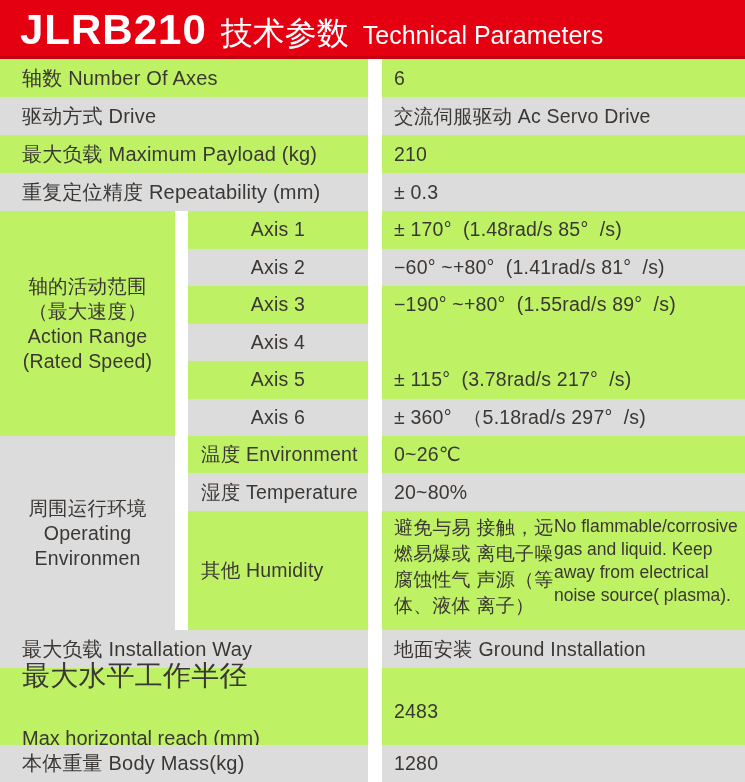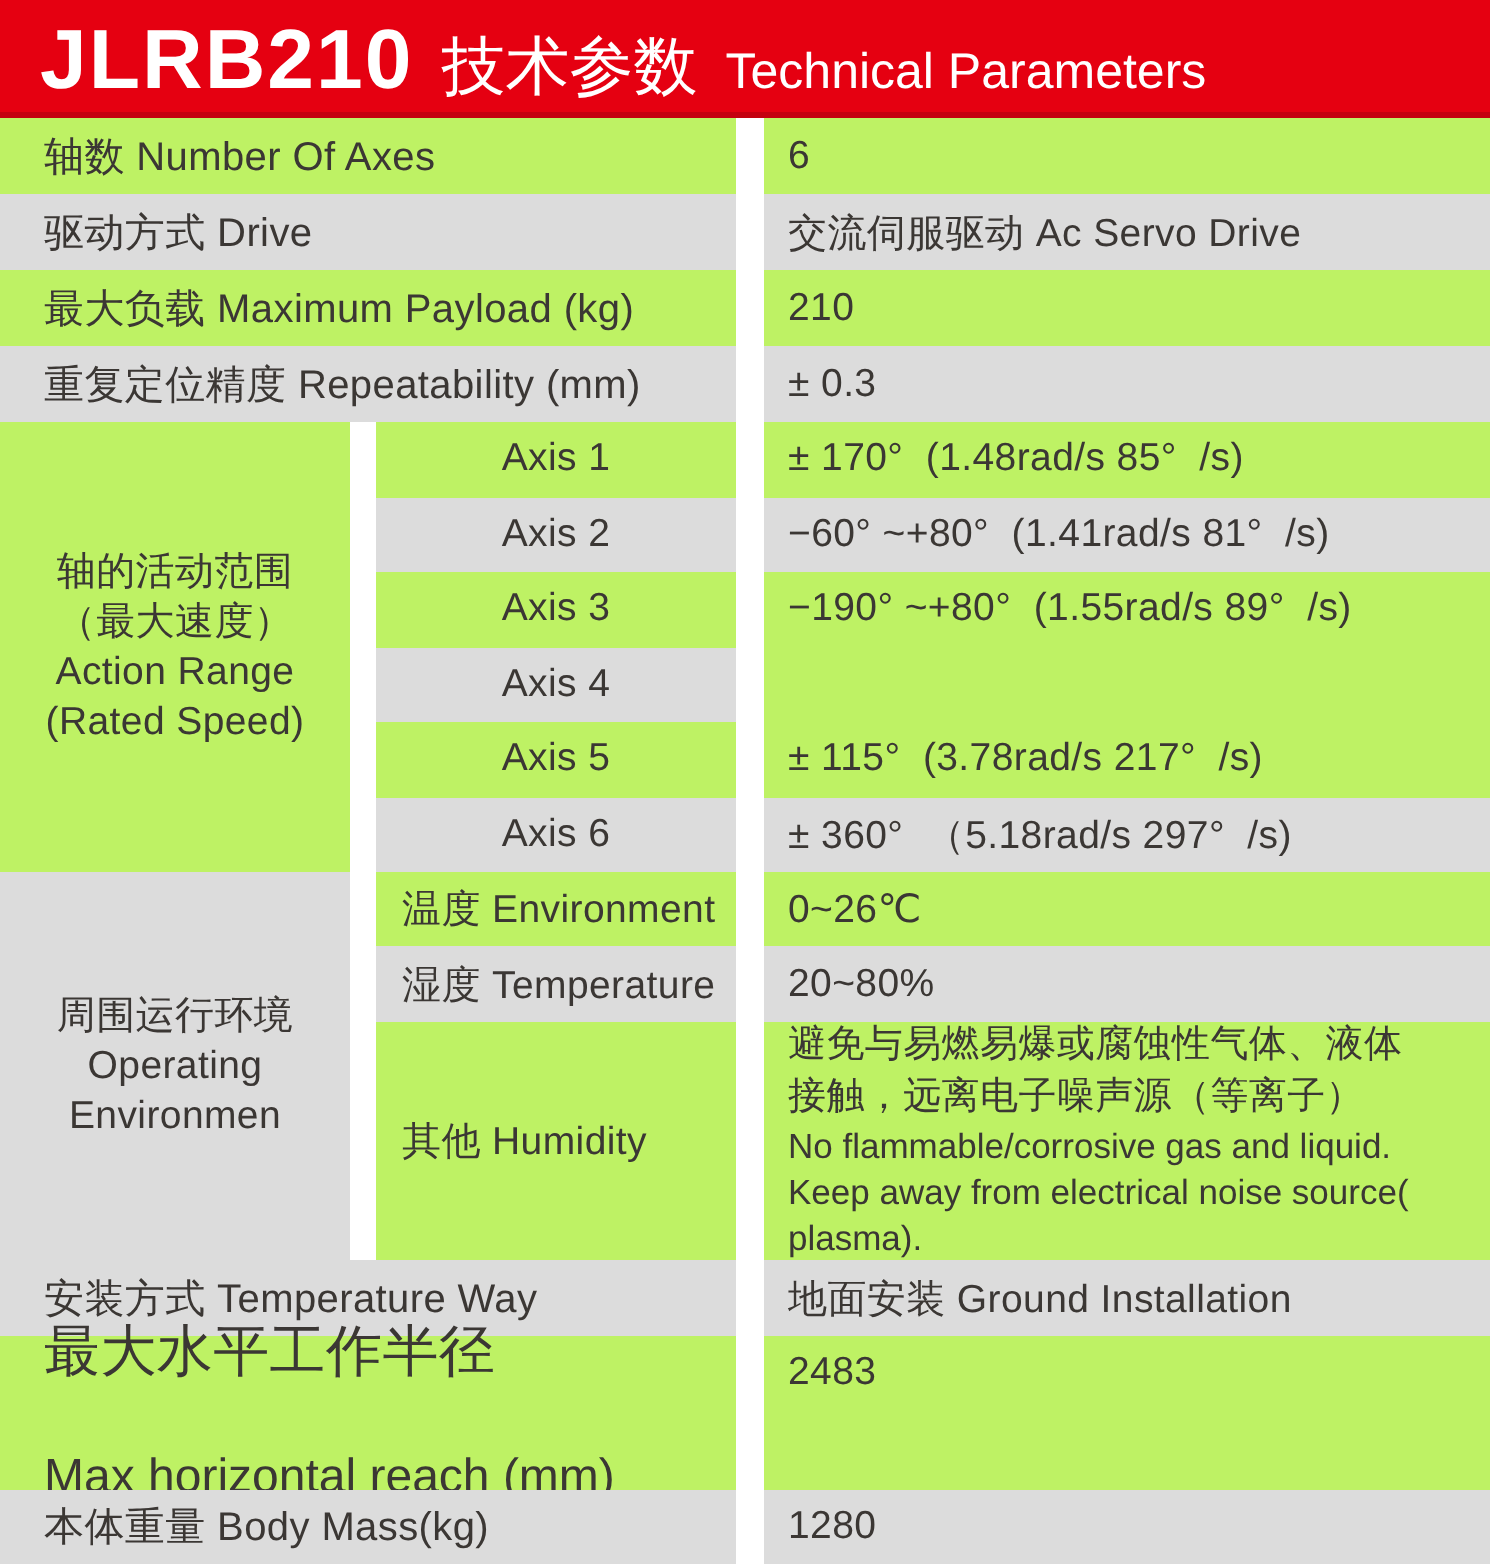--- a/index.html
+++ b/index.html
@@ -75,35 +75,35 @@
     font-size:19.5px;letter-spacing:.2px;
     white-space:pre-wrap;
   }
   .axis-sec{height:225px;}
   .env-sec{height:194px;}
   .env-r1{height:37px;flex:none;}
   .env-r2{height:38px;flex:none;}
   .env-r3{height:119px;flex:none;}
 
   .hum-val{
-    flex:1;display:flex;flex-direction:column;
+    flex:1;display:flex;flex-direction:row;
     justify-content:center;align-items:flex-start;
     padding:4px 6px 4px 12px;
   }
   .hum-zh{font-size:19px;line-height:26px;letter-spacing:.2px;}
   .hum-en{font-size:17.5px;line-height:23px;}
 
   
   .reach-lbl{
     display:flex;flex-direction:column;justify-content:center;
     padding-left:22px;
   }
   .reach-lbl .l1{font-size:28px;line-height:24px;letter-spacing:.2px;}
-  .reach-lbl .l2{font-size:24px;line-height:23px;margin-top:39px;}
-  .reach-val{align-items:flex-start;padding-top:7px;}
+  .reach-lbl .l2{font-size:20px;line-height:23px;margin-top:39px;}
+  .reach-val{align-items:flex-start;padding-top:7px;margin-top:25px;}
 </style>
 </head>
 <body>
 
 <div class="page">
 
   <header class="banner">
     <span class="model">JLRB210</span>
     <span class="title-zh">技术参数</span>
     <span class="title-en">Technical Parameters</span>
@@ -209,21 +209,21 @@
           <div class="hum-zh">避免与易燃易爆或腐蚀性气体、液体</div>
           <div class="hum-zh">接触，远离电子噪声源（等离子）</div>
           <div class="hum-en">No flammable/corrosive gas and liquid. Keep away from electrical noise source( plasma).</div>
         </div>
       </div>
 
     </div>
   </div>
 
   <div class="row h38">
-    <div class="lbl merge gray">安装方式 Temperature Way</div>
+    <div class="lbl merge gray">最大负载 Installation Way</div>
     <div class="gapc-s"></div>
     <div class="val gray">地面安装 Ground Installation</div>
   </div>
 
   <div class="row h77">
     <div class="reach-lbl merge">
       <div class="l1">最大水平工作半径</div>
       <div class="l2">Max horizontal reach (mm)</div>
     </div>
     <div class="gapc-s"></div>

